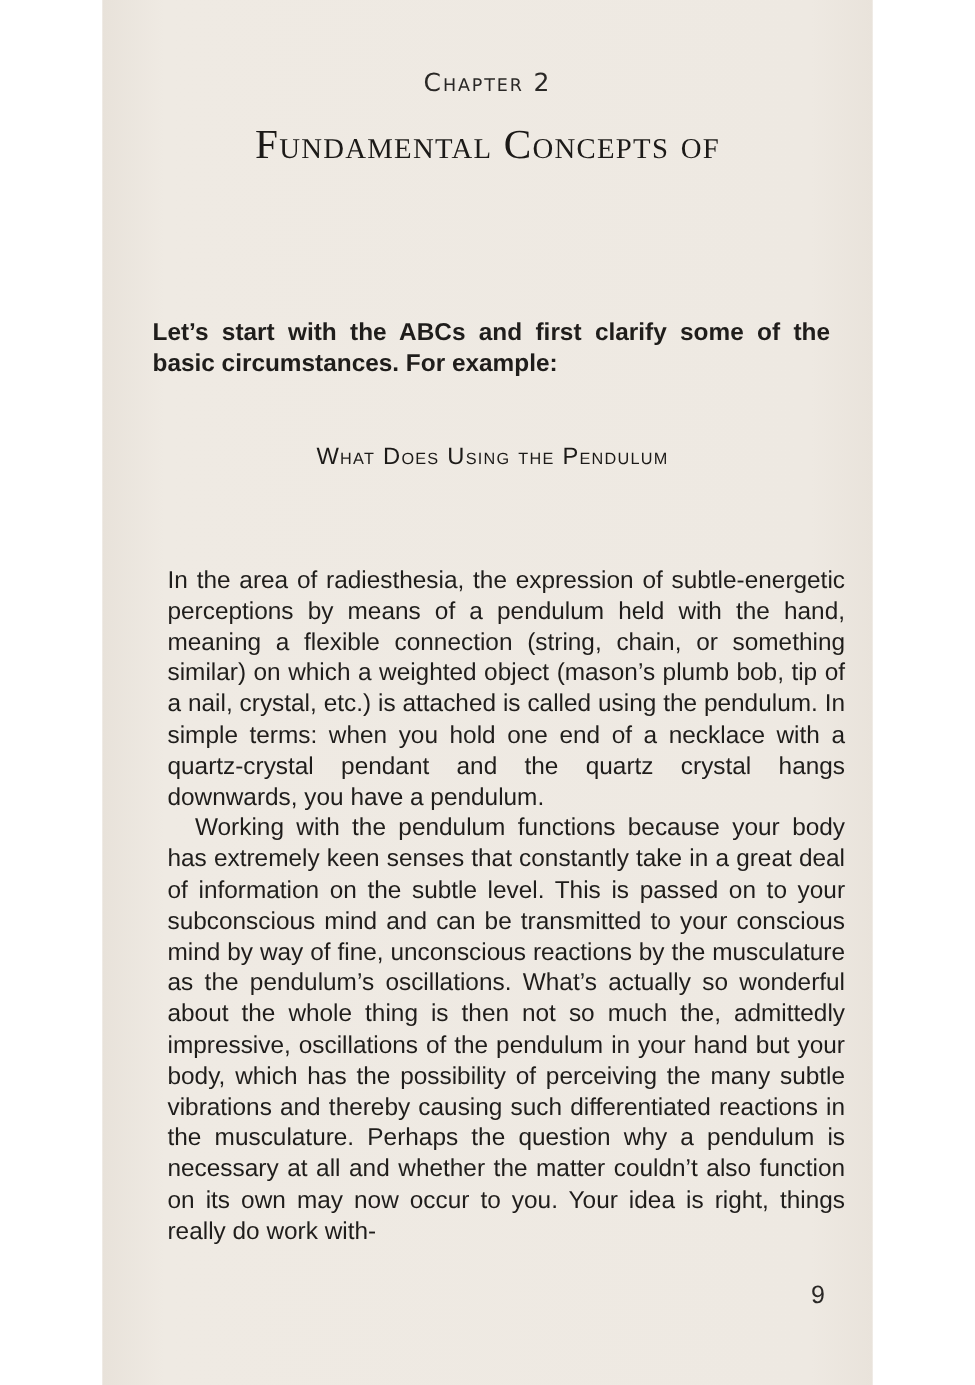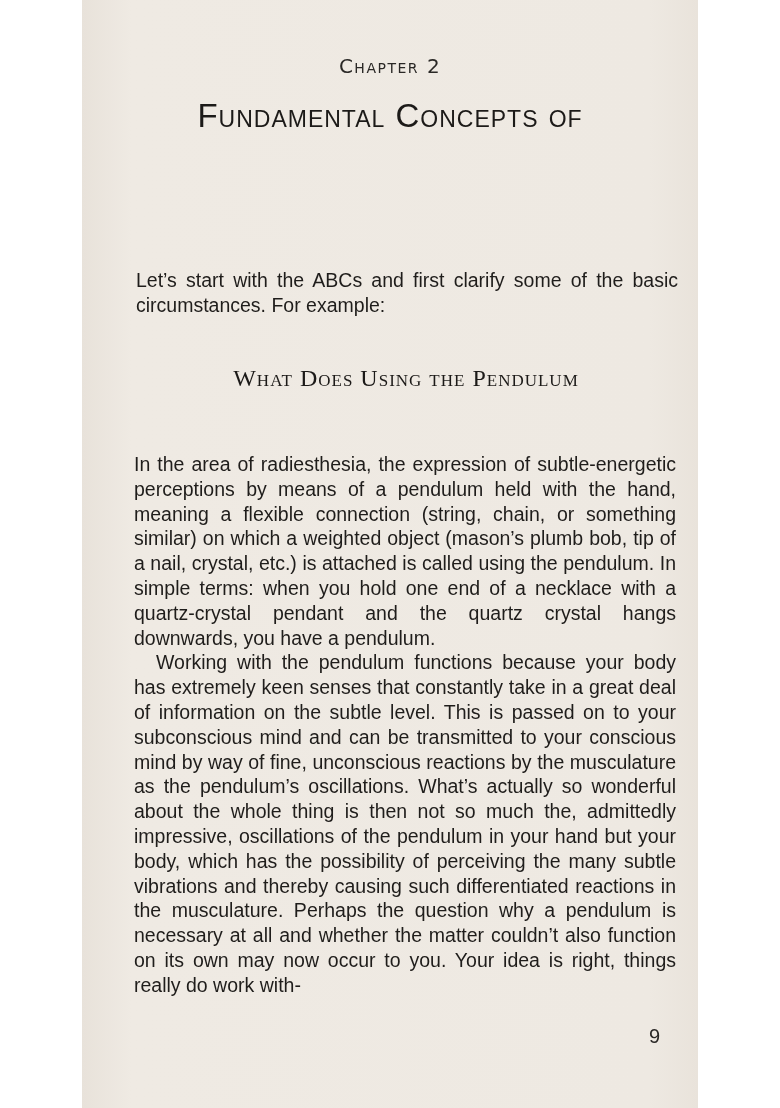--- a/index.html
+++ b/index.html
@@ -34,56 +34,57 @@
       font-size: 20px;
       letter-spacing: 1.5px;
       color: #2a2826;
     }
     .chapter-title {
       position: absolute;
       top: 98px;
       left: 0;
       width: 100%;
       text-align: center;
-      font-family: Liberation Sans, sans-serif;
+      font-family: Liberation Serif, serif;
       font-variant: small-caps;
       font-size: 33px;
       line-height: 36px;
       letter-spacing: 1px;
       color: #1c1a18;
       margin: 0;
       font-weight: normal;
     }
     .body-text {
       font-family: "Liberation Sans", sans-serif;
       font-size: 19.5px;
       line-height: 24.8px;
       color: #1f1d1b;
       text-align: justify;
     }
     .intro {
       position: absolute;
       top: 254px;
       left: 40px;
       width: 542px;
-      margin: 14px;
+      margin: 0;
+      font-weight: bold;
     }
     .section-heading {
       position: absolute;
       top: 347px;
       left: 0;
       width: 100%;
       text-align: center;
-      font-family: Liberation Serif, serif;
+      font-family: Liberation Sans, sans-serif;
       font-variant: small-caps;
-      font-size: 24px;
+      font-size: 19px;
       line-height: 30px;
       letter-spacing: 1px;
       color: #1c1a18;
-      margin: 16px;
+      margin: 4px;
       font-weight: normal;
     }
     .main-text {
       position: absolute;
       top: 452px;
       left: 52px;
       width: 542px;
     }
     .main-text p {
       margin: 0;

